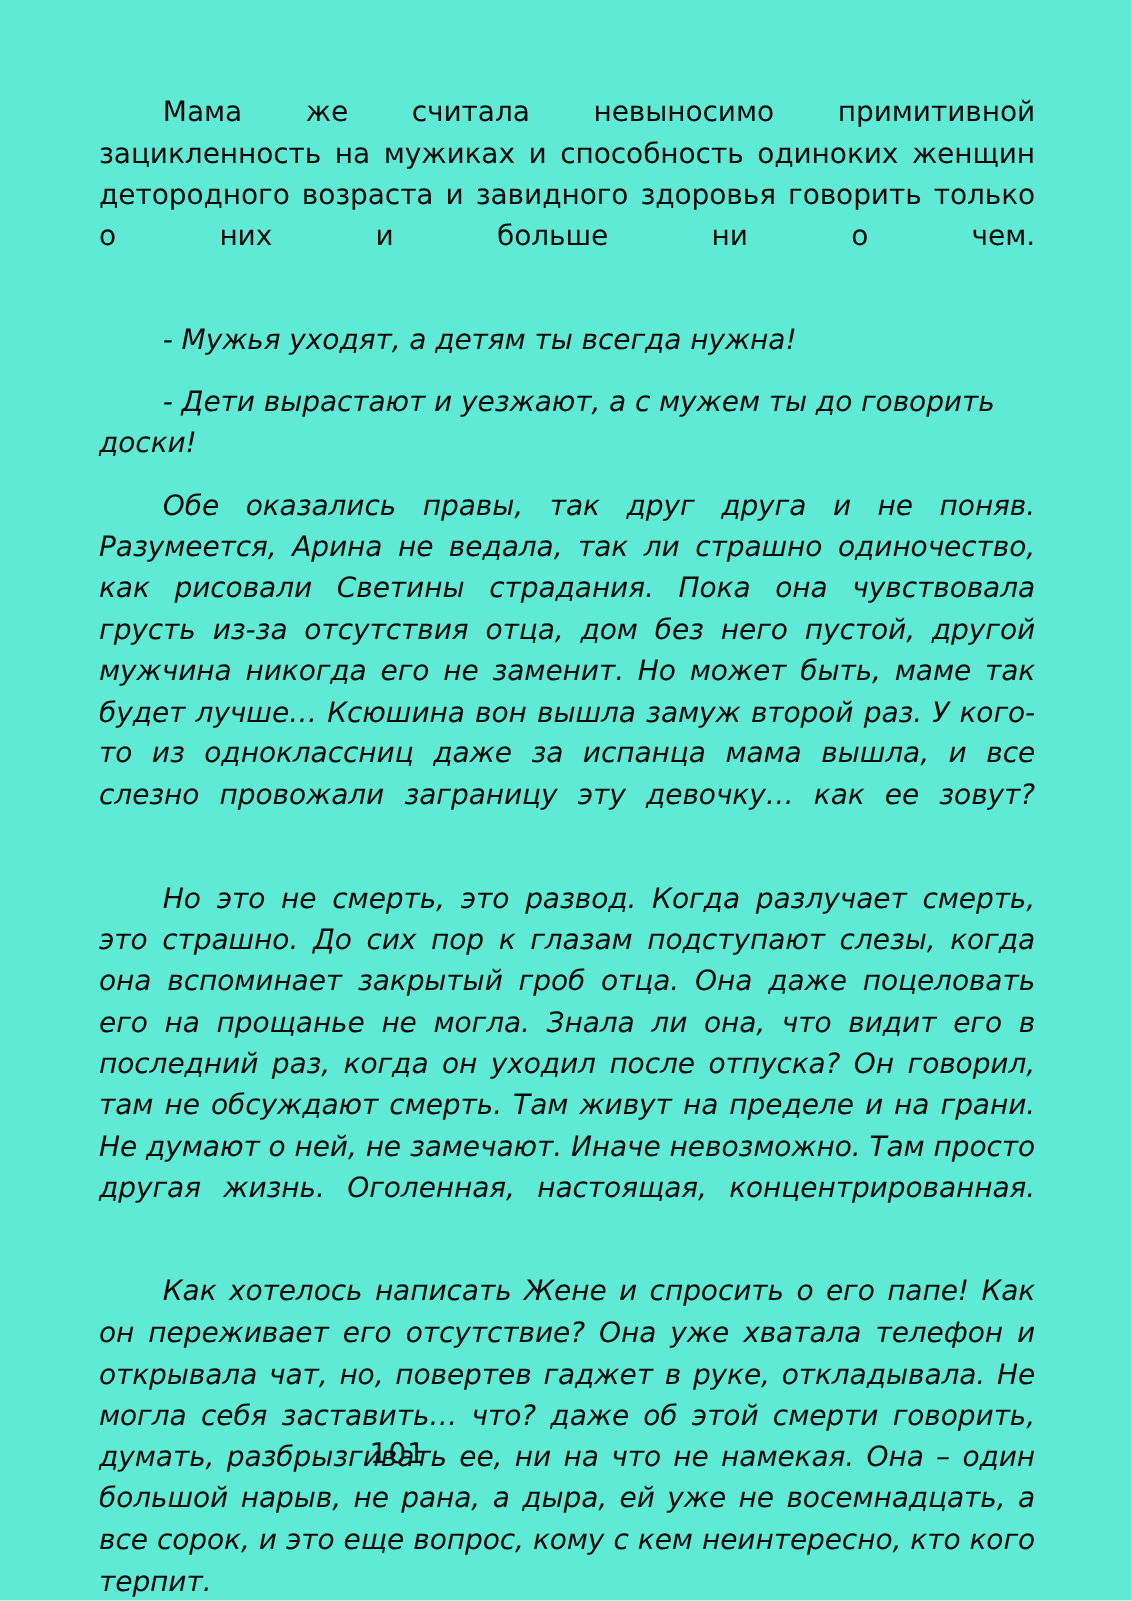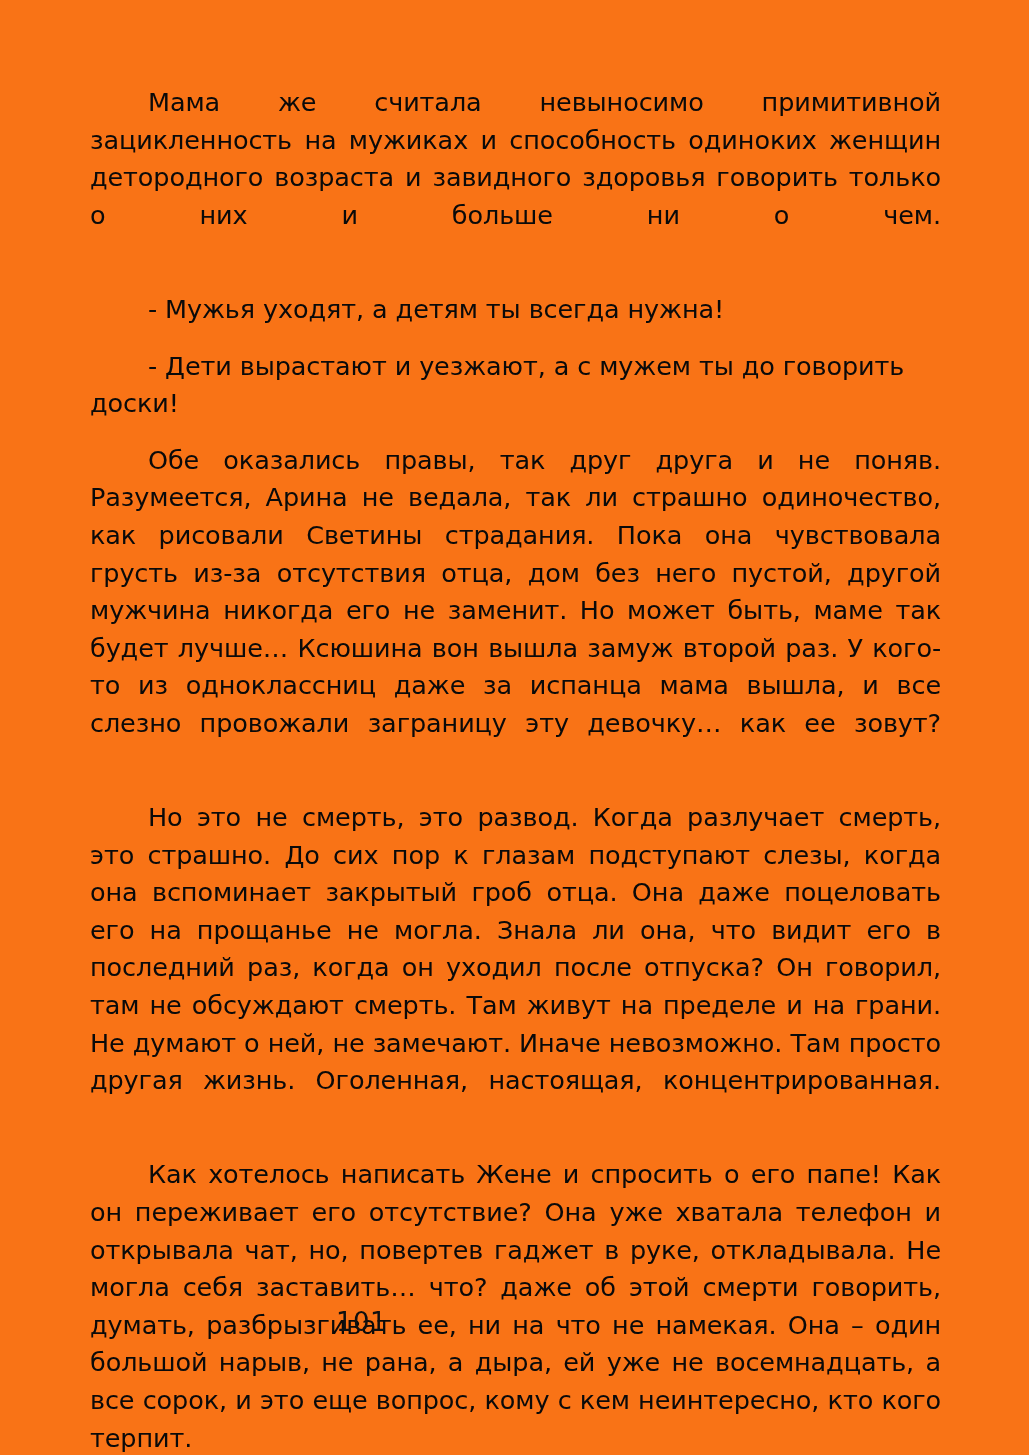--- a/index.html
+++ b/index.html
@@ -13,21 +13,21 @@
     height: 1455px;
     position: relative;
     font-family: "DejaVu Sans", "Liberation Sans", sans-serif;
     color: #0a0a0a;
     overflow: hidden;
   }
 
   .page {
     position: absolute;
     inset: 0;
-    background: #f97316;
+    background: #5eead4;
   }
 
   .text-column {
     position: absolute;
     left: 90px;
     top: 84px;
     width: 851px;
   }
 
   p.para {
@@ -39,20 +39,21 @@
     line-height: 37.6px;
     letter-spacing: -0.1px;
     word-spacing: 0px;
     font-weight: 400;
     hyphens: none;
     -webkit-hyphens: none;
   }
 
   p.para + p.para {
     margin-top: 19px;
+    font-style: italic;
   }
 
   
   p.dialogue {
     text-align: left;
     text-indent: 58px;
   }
 
   
   p.para::after {

